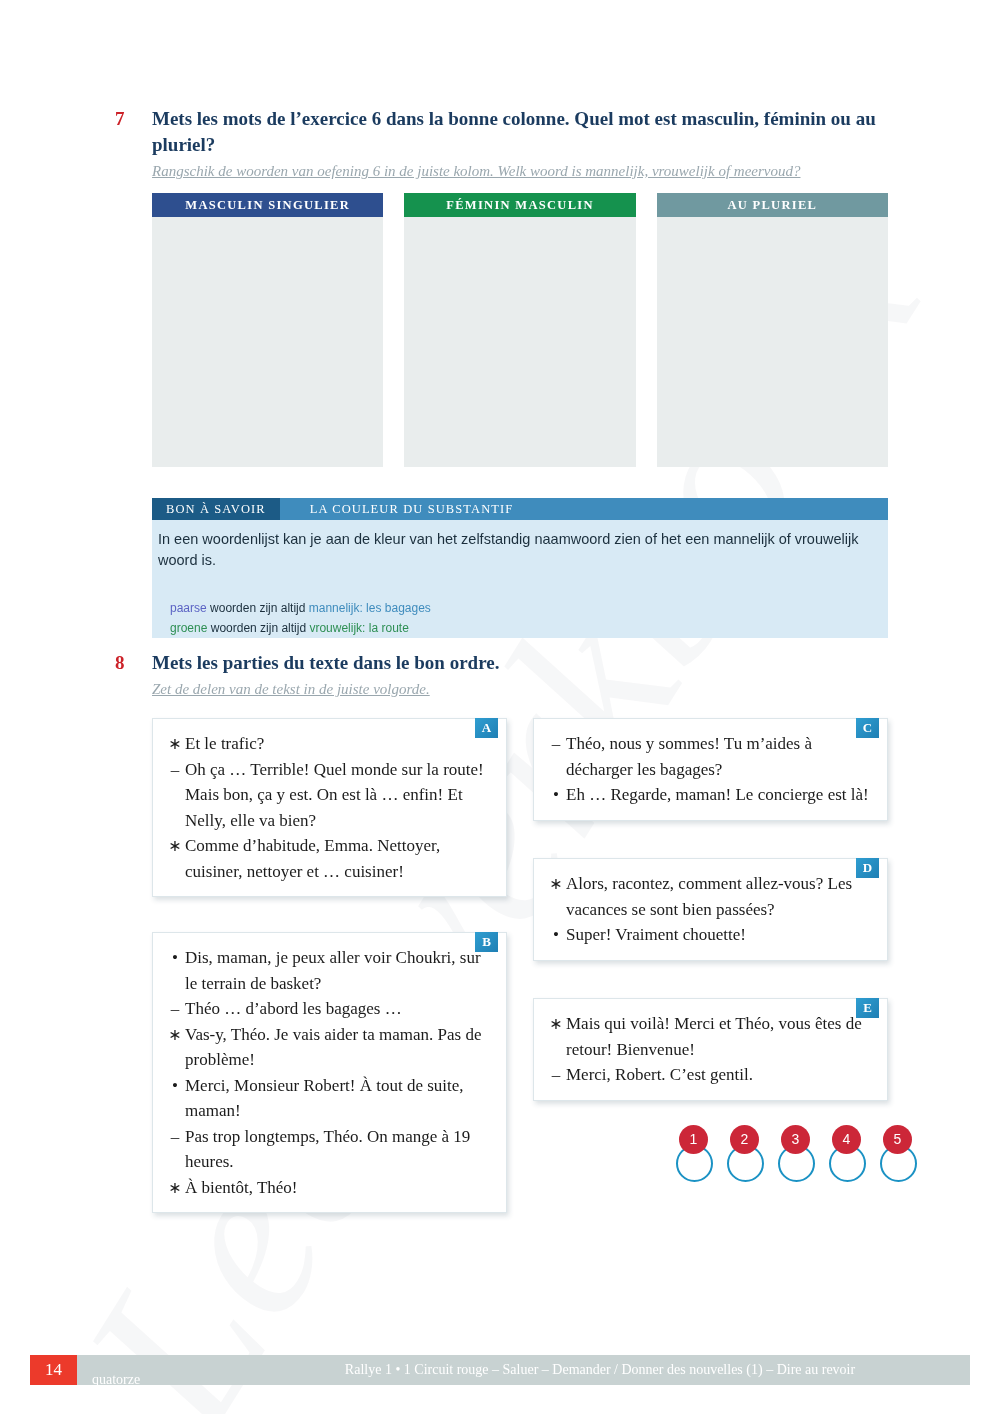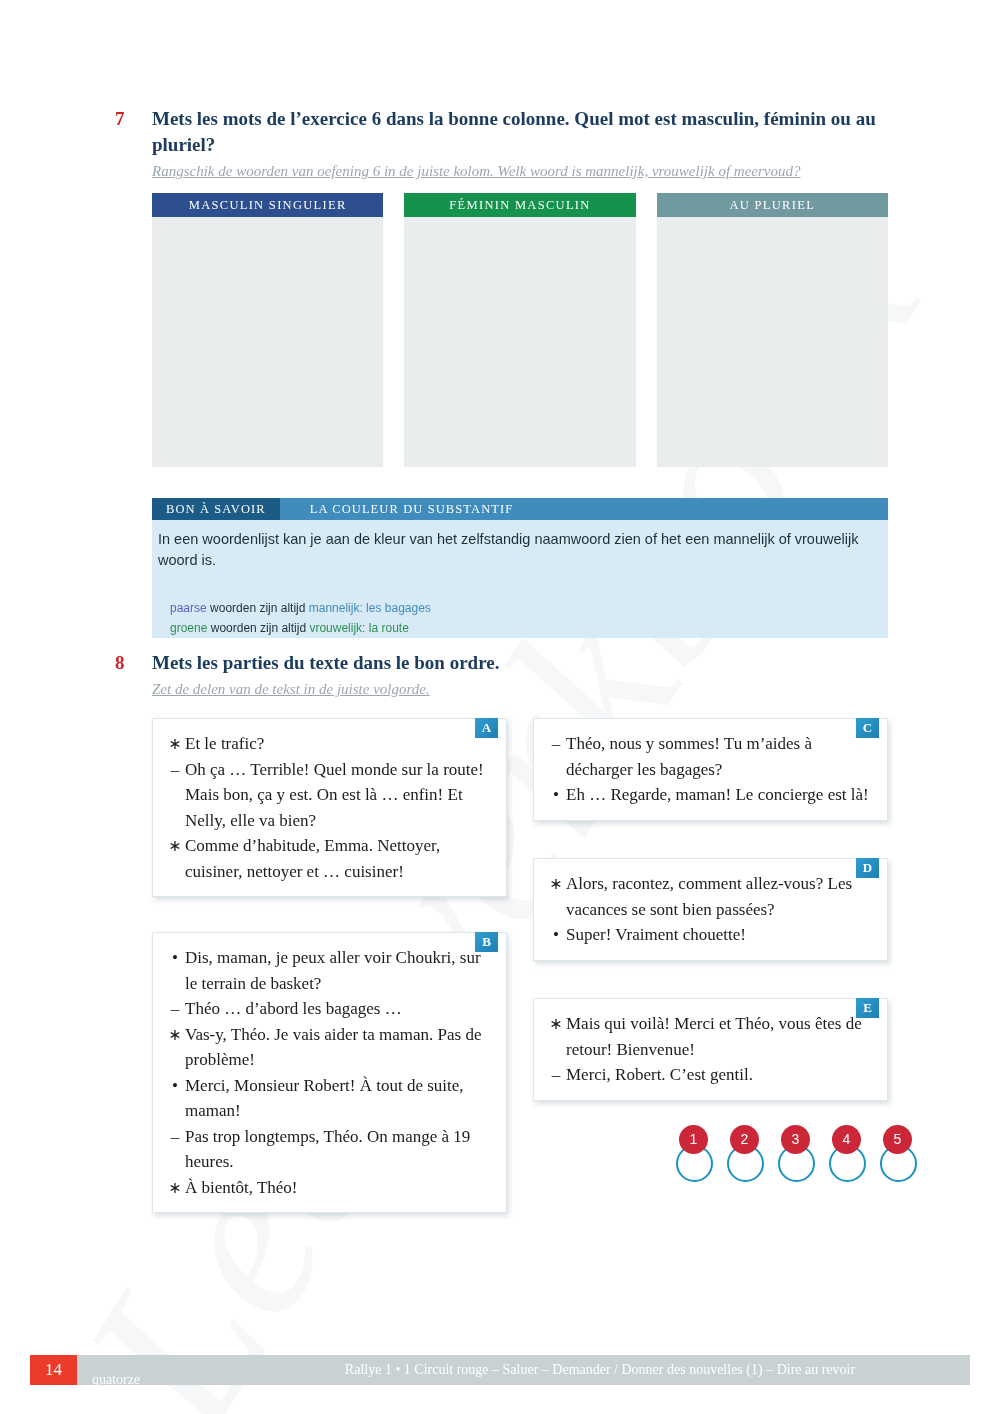--- a/index.html
+++ b/index.html
@@ -90,21 +90,21 @@
     gap: 21px;
   }
   .col { width: 232px; }
   .col-head {
     height: 24px;
     line-height: 24px;
     text-align: center;
     color: #ffffff;
     font-family: "Liberation Serif", serif;
     font-size: 12.5px;
-    font-weight: normal;
+    font-weight: bold;
     letter-spacing: 1.3px;
   }
   .col-head.masculin { background: #2e4f8f; }
   .col-head.feminin  { background: #15924e; }
   .col-head.pluriel  { background: #7099a0; }
   .col-body {
     height: 250px;
     background: #e9eded;
   }
 

